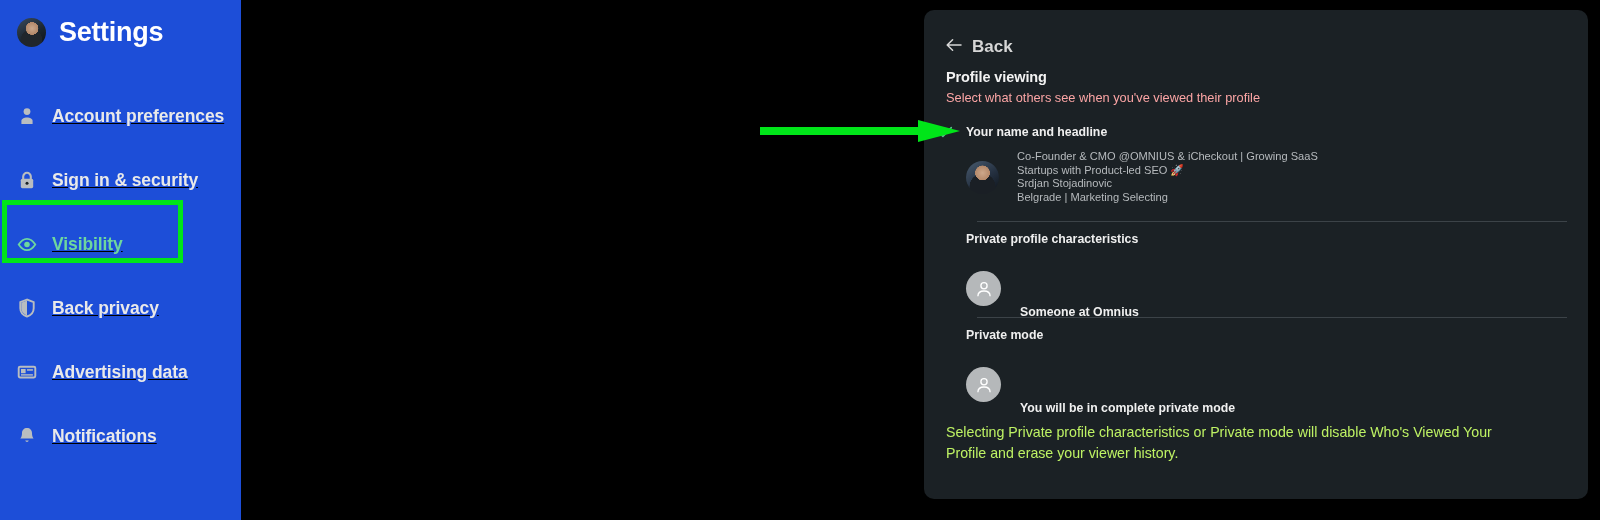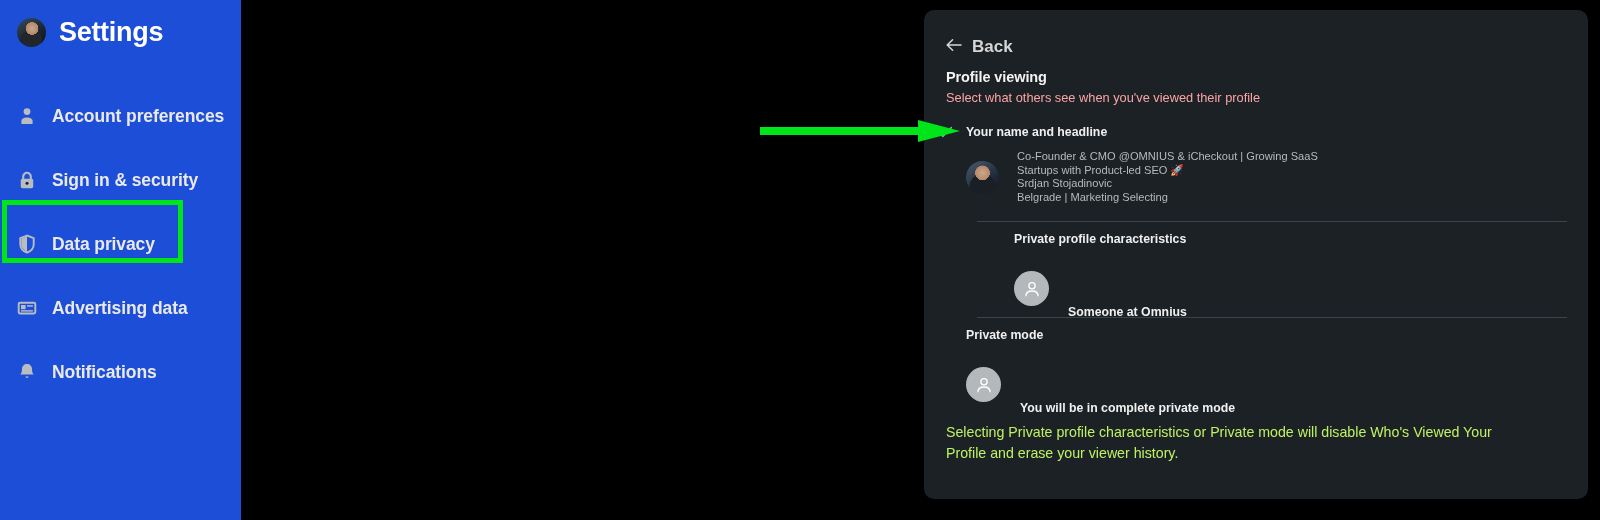--- a/index.html
+++ b/index.html
@@ -27,21 +27,21 @@
       radial-gradient(circle at 52% 36%, #caa88d 0%, #b3886a 26%, transparent 27%),
       radial-gradient(circle at 50% 74%, #20262c 0%, #20262c 40%, transparent 41%),
       linear-gradient(150deg, #3a4a5c 0%, #1b2630 55%, #0c1116 100%);
     overflow: hidden; flex: 0 0 auto;
   }
   .brand-title {
     color: #ffffff; font-size: 27px; font-weight: 700;
     letter-spacing: -0.3px; line-height: 1;
   }
 
-  .nav { position: absolute; left: 0; top: 84px; width: 283px; }
+  .nav { position: absolute; left: 0; top: 84px; width: 283px; text-decoration: underline; }
   .nav-item {
     position: relative;
     display: flex; align-items: center; gap: 15px;
     height: 64px; padding-left: 17px;
     cursor: pointer;
   }
   .nav-icon {
     width: 20px; height: 20px; flex: 0 0 20px;
     display: flex; align-items: center; justify-content: center;
   }
@@ -168,29 +168,38 @@
         <span class="nav-icon">
           <svg width="20" height="20" viewBox="0 0 20 20">
               <path d="M6.2 9V6.6a3.8 3.8 0 0 1 7.6 0V9" stroke="#b9bdc0" stroke-width="2.1" fill="none"></path>
               <rect x="3.8" y="8.7" width="12.4" height="9.5" rx="1.6" fill="#b9bdc0"></rect>
               <circle cx="10" cy="13.2" r="1.5" fill="#1b2125"></circle>
             </svg>
         </span>
         <span class="nav-label">Sign in &amp; security</span>
       </div>
 
+      <div class="nav-item active">
+        <span class="nav-icon">
+          <svg width="21" height="21" viewBox="0 0 21 21">
+              <path d="M10.5 4.6C5.6 4.6 1.8 10.5 1.8 10.5s3.8 5.9 8.7 5.9 8.7-5.9 8.7-5.9-3.8-5.9-8.7-5.9z" fill="none" stroke="#6ed79e" stroke-width="1.9"></path>
+              <circle cx="10.5" cy="10.5" r="2.9" fill="#6ed79e"></circle>
+            </svg>
+        </span>
+        <span class="nav-label">Visibility</span>
+      </div>
 
       <div class="nav-item">
         <span class="nav-icon">
           <svg width="20" height="20" viewBox="0 0 20 20">
               <path d="M10 1.6 3.3 4.2v6c0 4.1 3 7 6.7 8.3 3.7-1.3 6.7-4.2 6.7-8.3v-6z" fill="none" stroke="#b9bdc0" stroke-width="1.9"></path>
               <path d="M10 2.6 4.3 4.8v5.4c0 3.5 2.5 6 5.7 7.2z" fill="#b9bdc0"></path>
             </svg>
         </span>
-        <span class="nav-label">Data privacy</span>
+        <span class="nav-label">Back privacy</span>
       </div>
 
       <div class="nav-item">
         <span class="nav-icon">
           <svg width="20" height="20" viewBox="0 0 20 20">
               <rect x="1.7" y="4.7" width="16.6" height="10.8" rx="1.4" fill="none" stroke="#b9bdc0" stroke-width="1.9"></rect>
               <rect x="4" y="7" width="4.6" height="4.2" fill="#b9bdc0"></rect>
               <rect x="10" y="7.2" width="5.9" height="1.5" fill="#b9bdc0"></rect>
               <rect x="4" y="12.2" width="11.9" height="1.4" fill="#b9bdc0"></rect>
             </svg>
@@ -246,21 +255,21 @@
         <div class="profile-text">
           <div>Co-Founder &amp; CMO @OMNIUS &amp; iCheckout | Growing SaaS Startups with Product-led SEO 🚀</div>
           <div>Srdjan Stojadinovic</div>
           <div>Belgrade | Marketing Selecting</div>
         </div>
       </div>
     </div>
 
     <div class="divider" style="top:211px;"></div>
 
-    <div class="option-block" style="top:222px;padding-left:48px;">
+    <div class="option-block" style="top:222px;">
       <div class="opt-head">
         <span class="opt-label indent">Private profile characteristics</span>
       </div>
       <div class="opt-row" style="margin-top:12px; margin-left:42px;">
         <div class="avatar-generic">
           <svg width="20" height="20" viewBox="0 0 20 20">
               <circle cx="10" cy="6.7" r="3.1" fill="none" stroke="#ffffff" stroke-width="1.35"></circle>
               <path d="M3.9 17.3c0-3.4 2.7-5.3 6.1-5.3s6.1 1.9 6.1 5.3" fill="none" stroke="#ffffff" stroke-width="1.35"></path>
             </svg>
         </div>

